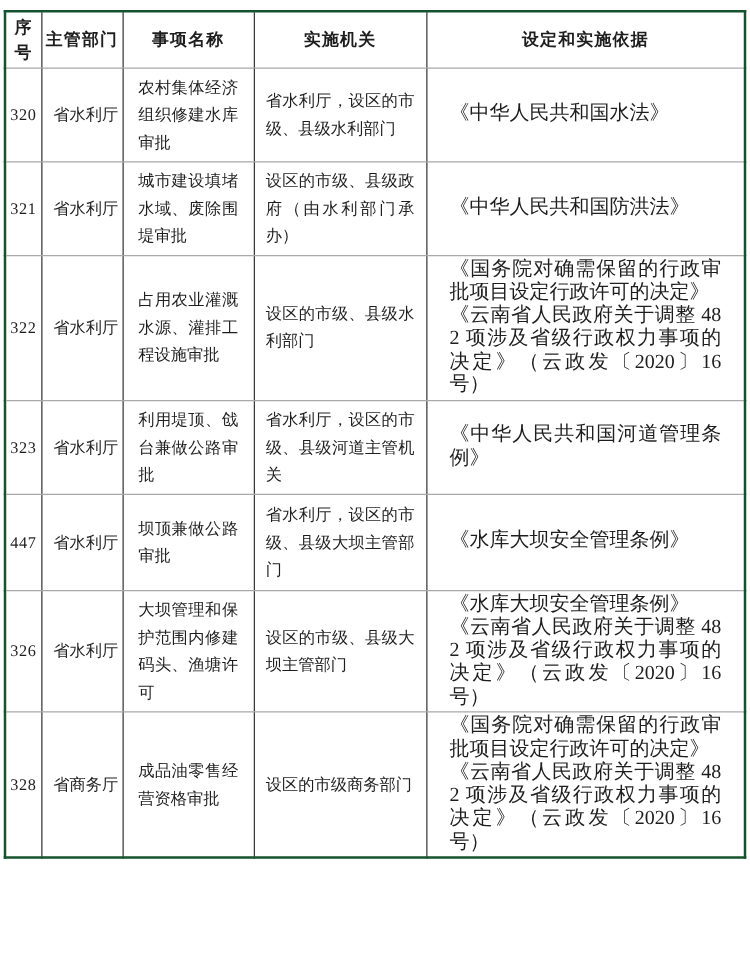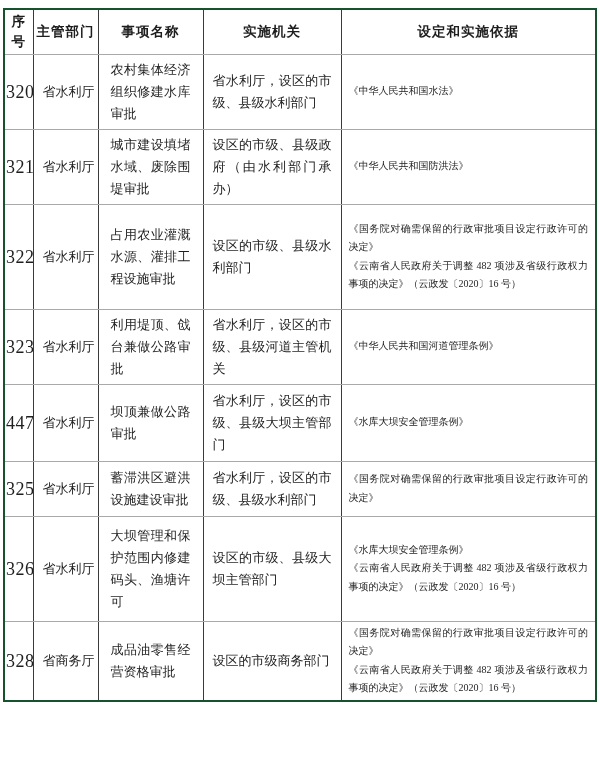--- a/index.html
+++ b/index.html
@@ -44,41 +44,41 @@
   }
   col.w-no{width:29px;}
   col.w-dept{width:65px;}
   col.w-item{width:105px;}
   col.w-agency{width:138px;}
   col.w-basis{width:255px;}
 
   td{font-size:13px;line-height:22px;}
   td.c-no{
     text-align:center;
-    font-size:18px;
+    font-size:13px;
     letter-spacing:0.5px;
     padding:2px 1px;
   }
   td.c-dept{text-align:right;padding:2px 3px;}
   td.c-item{
     text-align:justify;
     text-align-last:left;
     word-break:break-all;
     padding:2px 12px;
   }
   td.c-agency{
     text-align:justify;
     text-align-last:left;
     word-break:break-all;
     padding:2px 9px;
   }
   td.c-basis{
-    font-size:10px;
+    font-size:16px;
     line-height:18.5px;
-    padding:2px 7px;
+    padding:2px 18px;
   }
   td.c-basis .basis-line{
     text-align:justify;
     text-align-last:left;
     word-break:break-all;
   }
 </style>
 </head>
 <body>
 
@@ -145,30 +145,20 @@
         <td class="c-no">447</td>
         <td class="c-dept">省水利厅</td>
         <td class="c-item">坝顶兼做公路审批</td>
         <td class="c-agency">省水利厅，设区的市级、县级大坝主管部门</td>
         <td class="c-basis">
           <div class="basis-line">《水库大坝安全管理条例》</div>
           <div class="basis-line"></div>
         </td>
       </tr>
       <tr>
-        <td class="c-no">325</td>
-        <td class="c-dept">省水利厅</td>
-        <td class="c-item">蓄滞洪区避洪设施建设审批</td>
-        <td class="c-agency">省水利厅，设区的市级、县级水利部门</td>
-        <td class="c-basis">
-          <div class="basis-line">《国务院对确需保留的行政审批项目设定行政许可的决定》</div>
-          <div class="basis-line"></div>
-        </td>
-      </tr>
-      <tr>
         <td class="c-no">326</td>
         <td class="c-dept">省水利厅</td>
         <td class="c-item">大坝管理和保护范围内修建码头、渔塘许可</td>
         <td class="c-agency">设区的市级、县级大坝主管部门</td>
         <td class="c-basis">
           <div class="basis-line">《水库大坝安全管理条例》</div>
           <div class="basis-line">《云南省人民政府关于调整 482 项涉及省级行政权力事项的决定》（云政发〔2020〕16 号）</div>
         </td>
       </tr>
       <tr>

